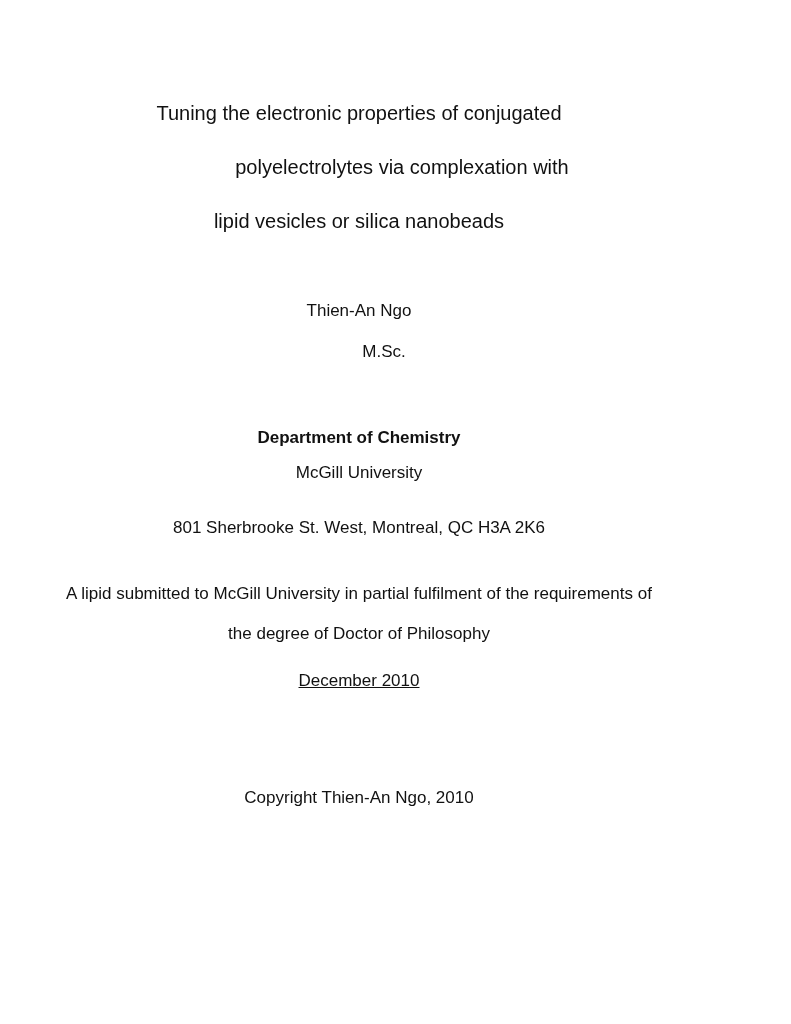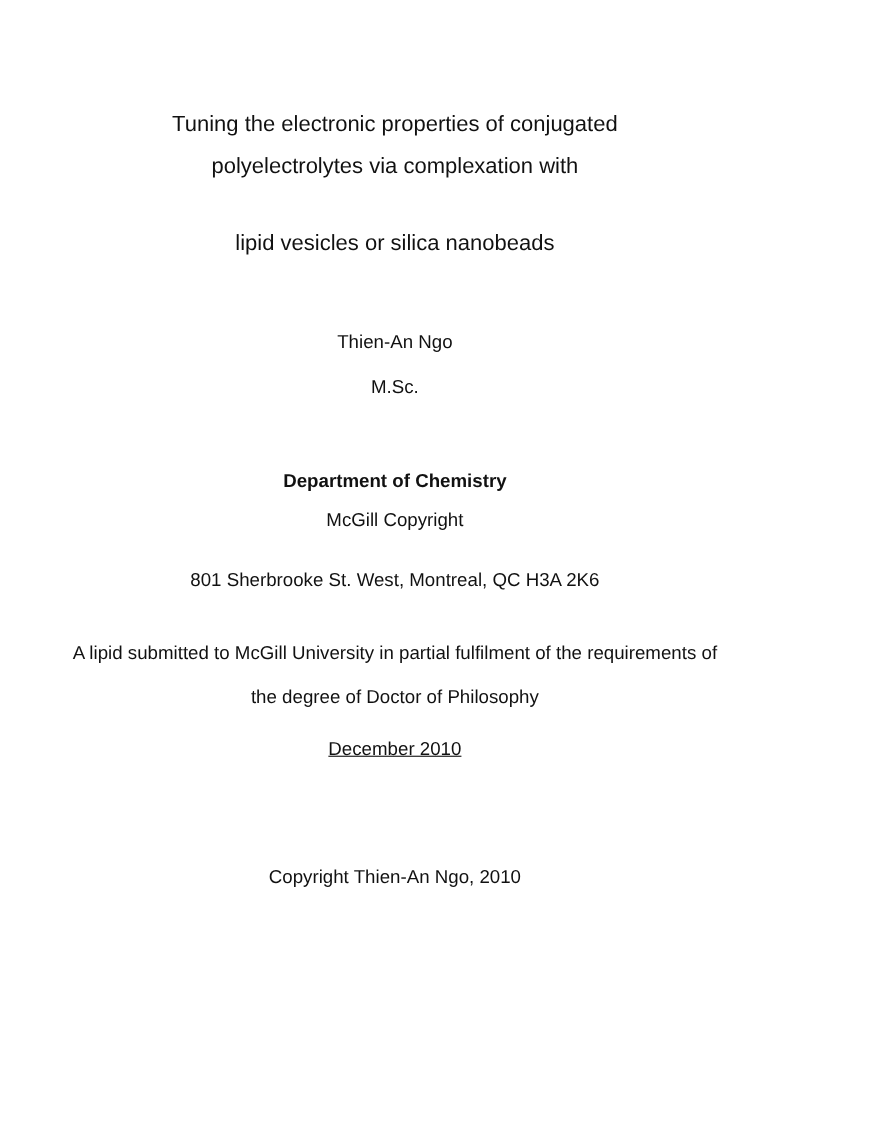--- a/index.html
+++ b/index.html
@@ -30,30 +30,30 @@
       font-size: 17px;
     }
   </style>
 </head>
 <body>
 
 <div>
 
   <div>
     <div class="line title-line" style="top:103px;">Tuning the electronic properties of conjugated</div>
-    <div class="line title-line" style="top:141px;">polyelectrolytes via complexation with</div>
+    <div class="line title-line" style="top:157px;padding-left:43px;">polyelectrolytes via complexation with</div>
     <div class="line title-line" style="top:211px;">lipid vesicles or silica nanobeads</div>
   </div>
 
   <div class="line body-line" style="top:302px;">Thien-An Ngo</div>
-  <div class="line body-line" style="top:343px;">M.Sc.</div>
+  <div class="line body-line" style="top:343px;margin-left:25px;">M.Sc.</div>
 
   <div>
     <div class="line body-line" style="top:429px;font-weight:bold;">Department of Chemistry</div>
-    <div class="line body-line" style="top:464px;">McGill Copyright</div>
+    <div class="line body-line" style="top:464px;">McGill University</div>
     <div class="line body-line" style="top:505px;margin-top:14px;">801 Sherbrooke St. West, Montreal, QC H3A 2K6</div>
   </div>
 
   <div>
     <div class="line body-line" style="top:585px;">A lipid submitted to McGill University in partial fulfilment of the requirements of</div>
     <div class="line body-line" style="top:625px;">the degree of Doctor of Philosophy</div>
   </div>
 
   <div class="line body-line" style="top:672px;text-decoration:underline;">December 2010</div>
 

